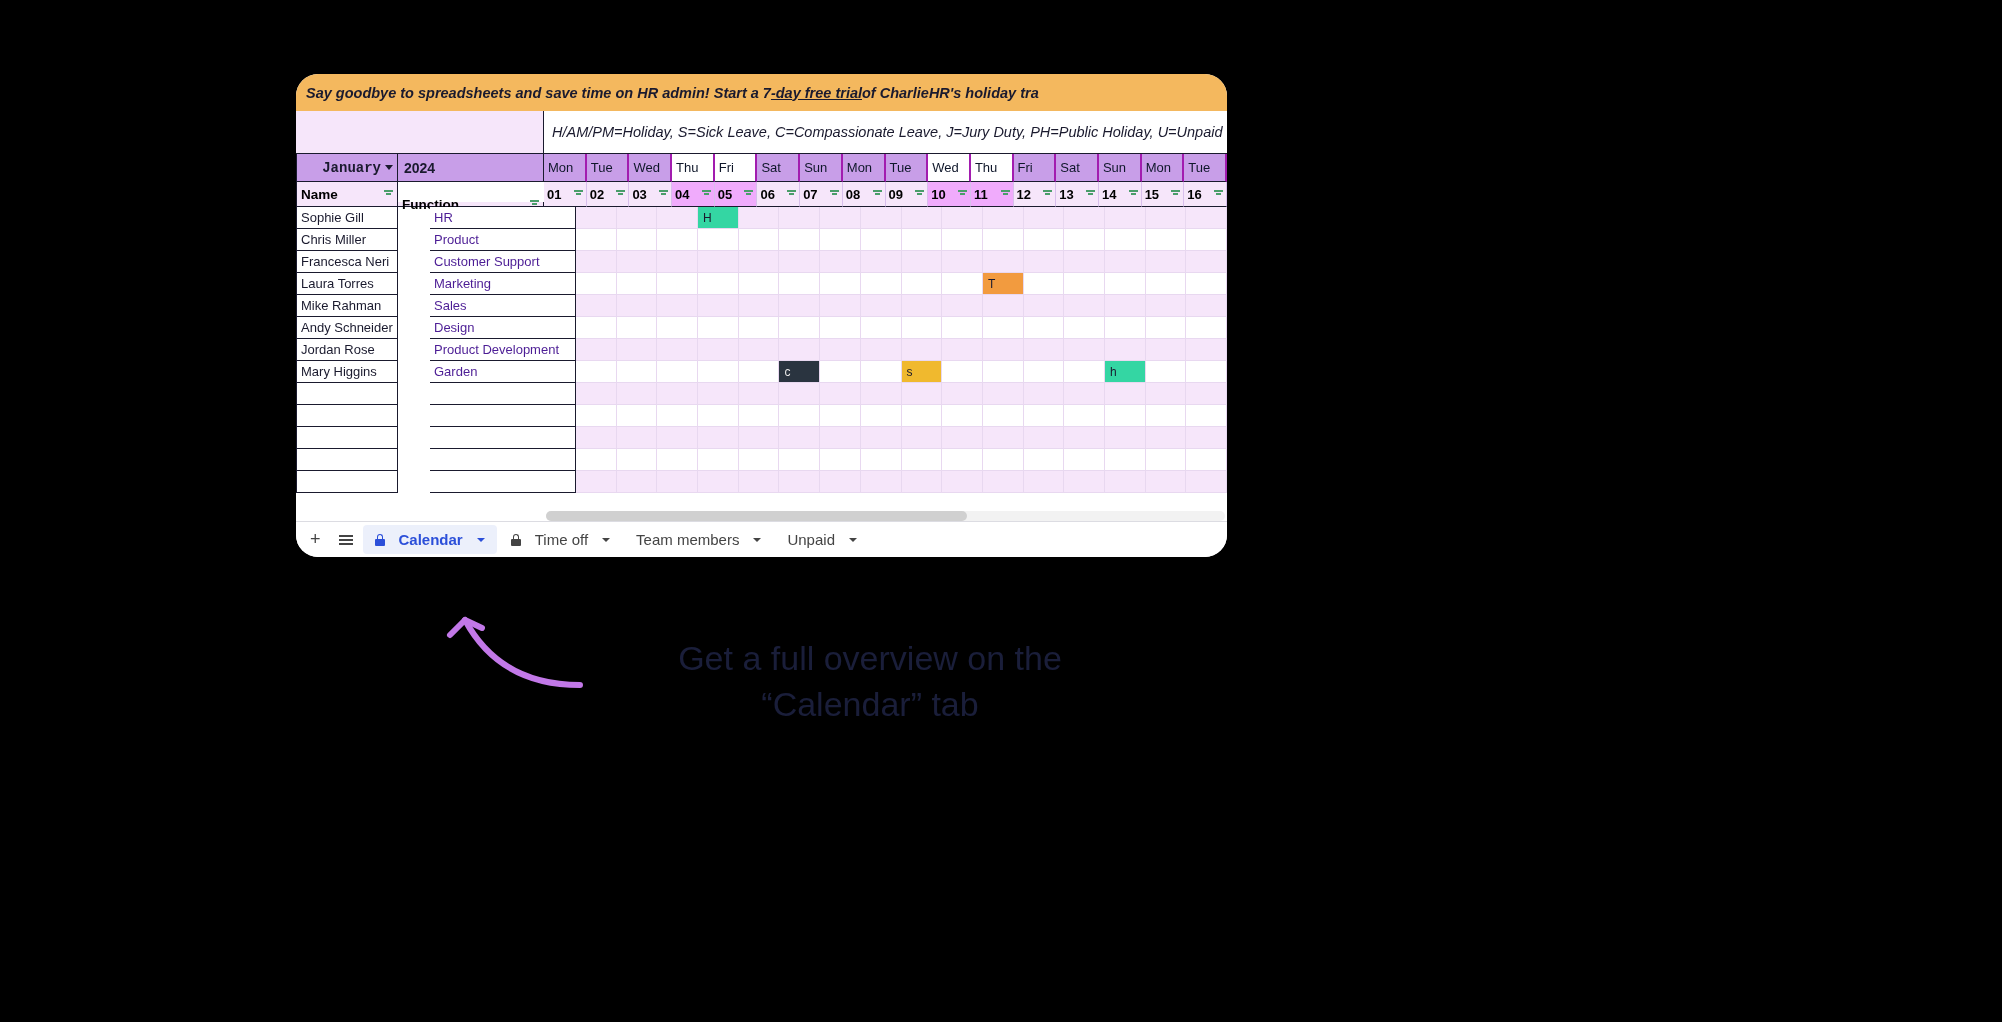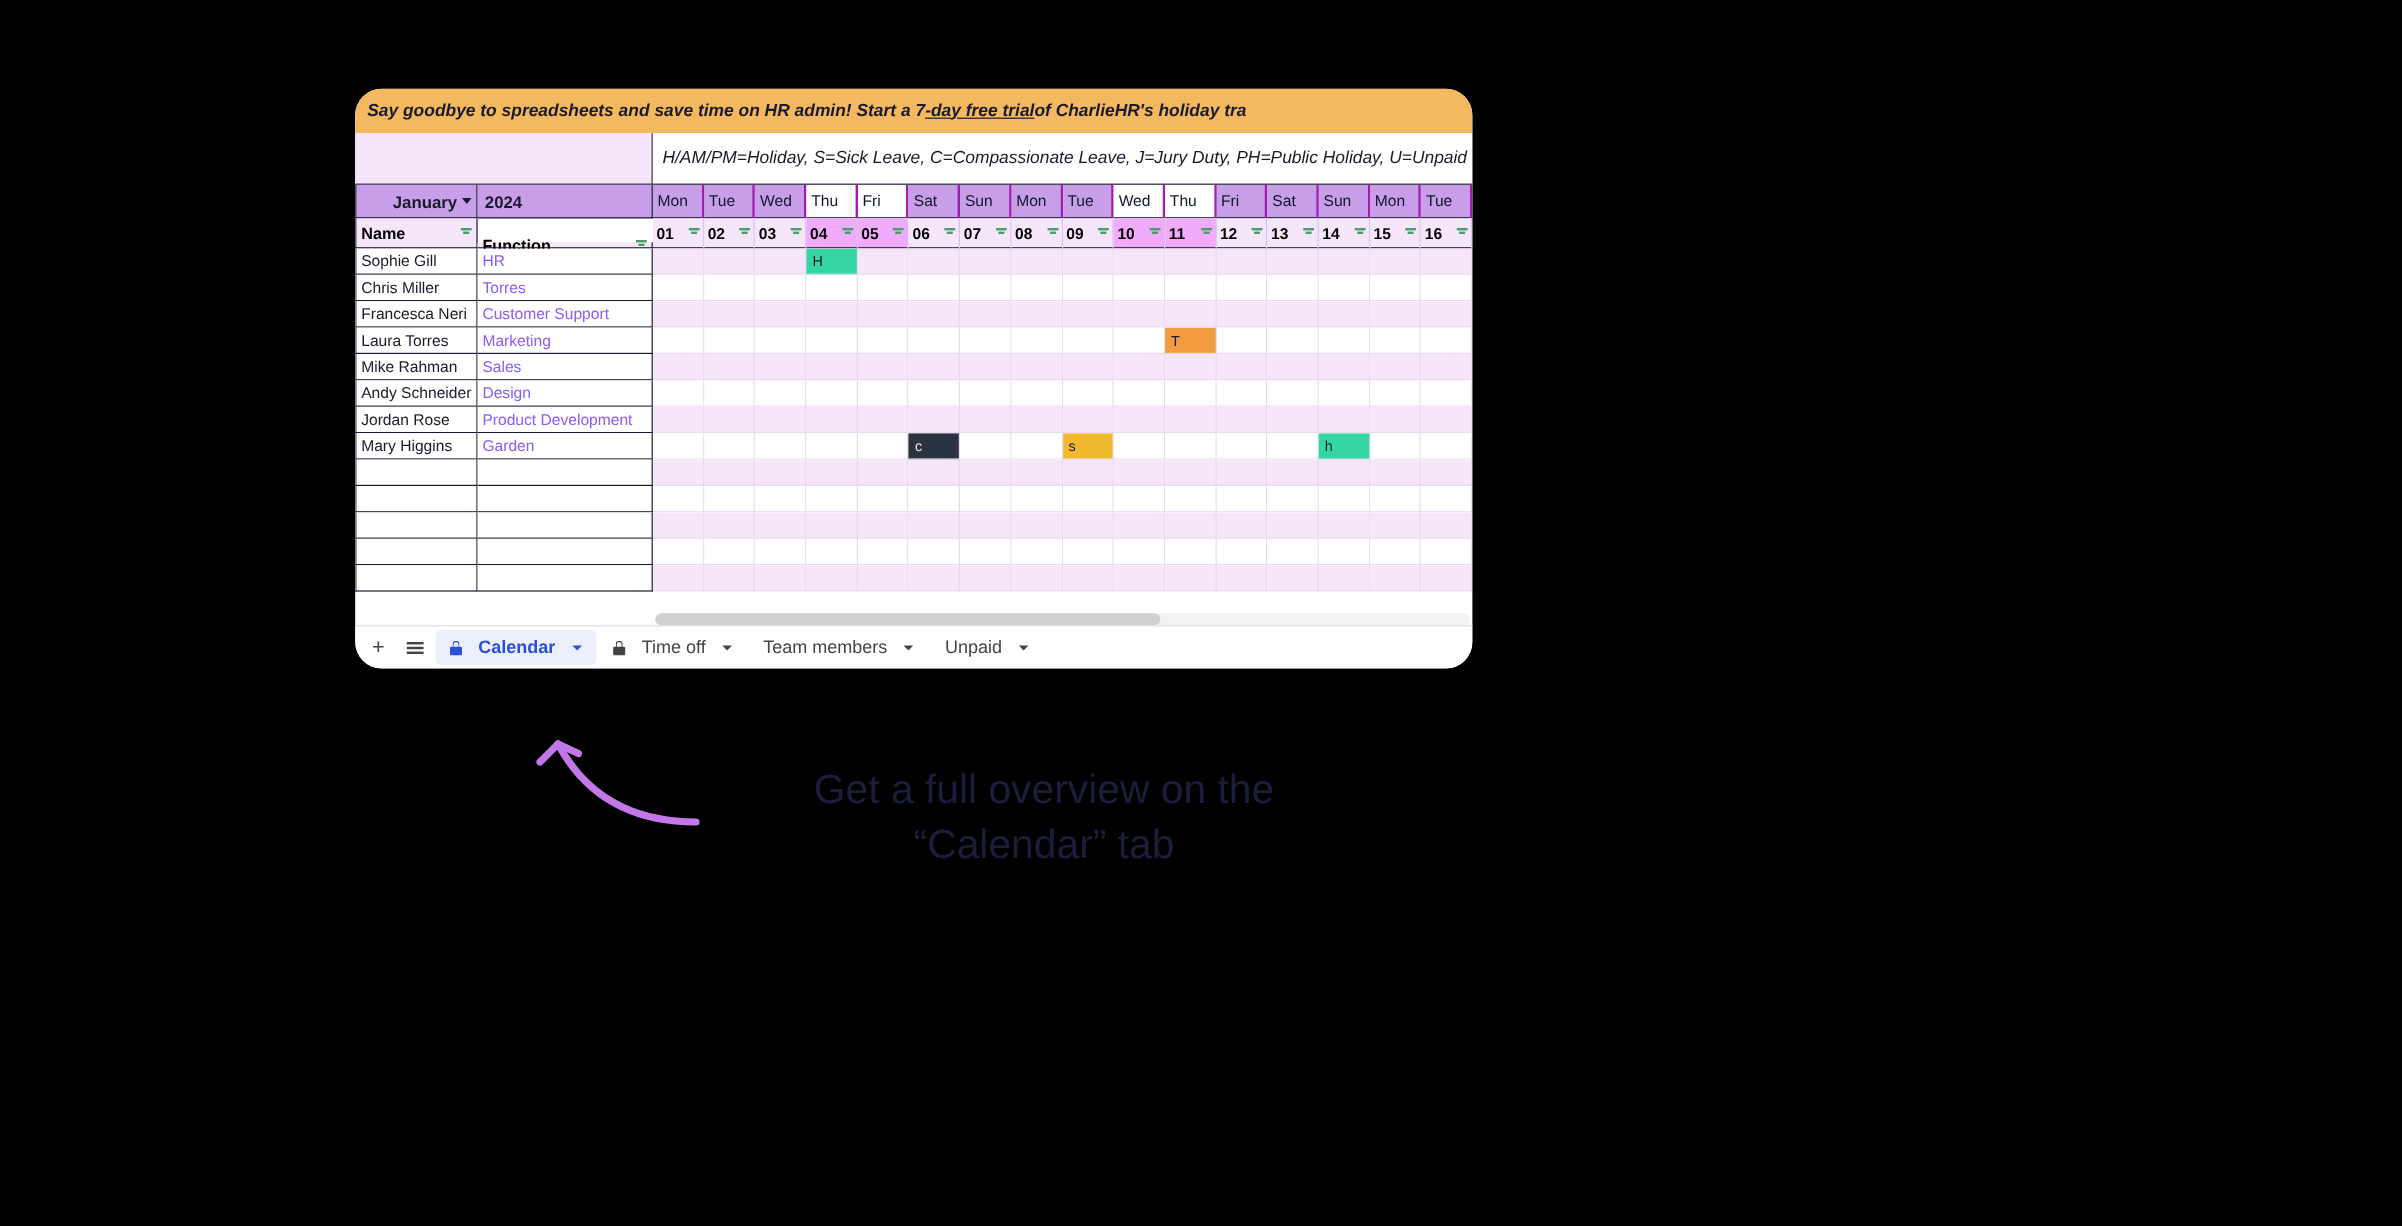--- a/index.html
+++ b/index.html
@@ -112,20 +112,21 @@
     border: 1px solid #1a1a2e;
     border-top: none;
     display: flex;
     align-items: center;
     justify-content: flex-end;
     padding-right: 4px;
     font-weight: 700;
     font-size: 14px;
     color: #1a1a2e;
     gap: 4px;
+    font-family: Liberation Mono, monospace;
   }
   .year-cell {
     width: 146px;
     background: #c89ee8;
     border: 1px solid #1a1a2e;
     border-top: none;
     border-left: none;
     display: flex;
     align-items: center;
     padding-left: 6px;
@@ -244,23 +245,24 @@
   .func-cell {
     width: 146px;
     background: #fff;
     border: 1px solid #1a1a2e;
     border-top: none;
     border-left: none;
     display: flex;
     align-items: center;
     padding-left: 4px;
     font-size: 13px;
-    color: #8b5cf6;
+    color: #4c1d95;
     white-space: nowrap;
     overflow: hidden;
+    margin-left: 32px;
   }
   .day-cell {
     width: 42.7px;
     border-right: 1px solid #e8d8f0;
     border-bottom: 1px solid #e8d8f0;
     display: flex;
     align-items: center;
     padding-left: 5px;
     font-size: 12px;
     color: #1a1a2e;
@@ -493,21 +495,21 @@
             <div class="day-cell"></div>
             <div class="day-cell"></div>
             <div class="day-cell"></div>
             <div class="day-cell"></div>
             <div class="day-cell"></div>
             <div class="day-cell"></div>
           </div>
         </div>
         <div class="data-row">
           <div class="name-cell">Chris Miller</div>
-          <div class="func-cell">Torres</div>
+          <div class="func-cell">Product</div>
           <div style="display: flex; flex: 1 1 0%; overflow: hidden;">
             <div class="day-cell"></div>
             <div class="day-cell"></div>
             <div class="day-cell"></div>
             <div class="day-cell"></div>
             <div class="day-cell"></div>
             <div class="day-cell"></div>
             <div class="day-cell"></div>
             <div class="day-cell"></div>
             <div class="day-cell"></div>

